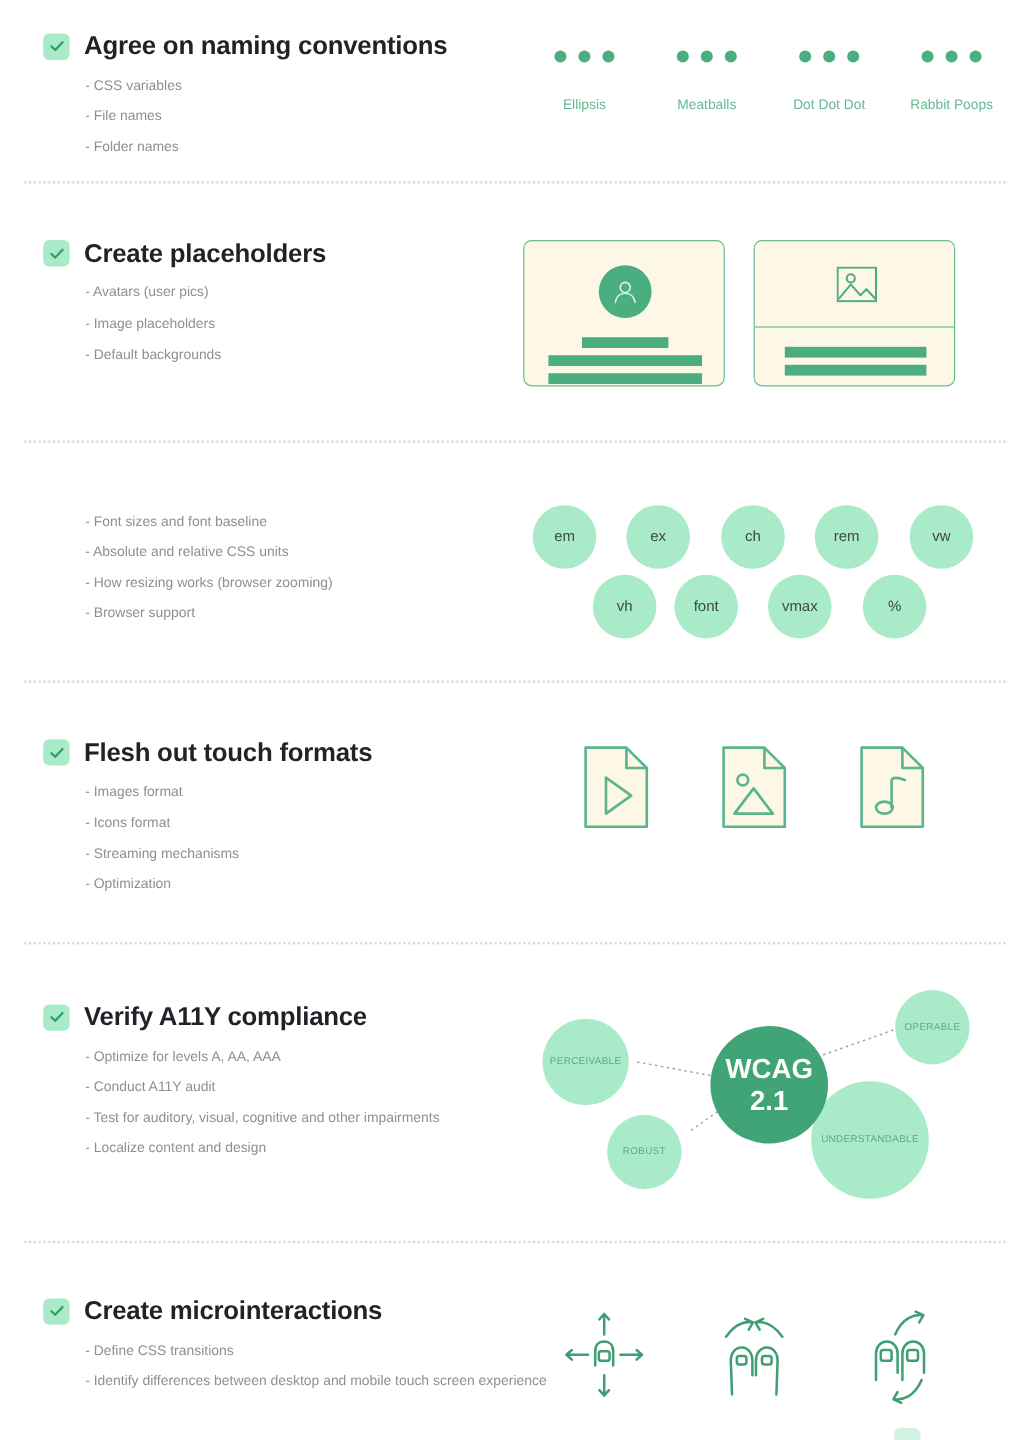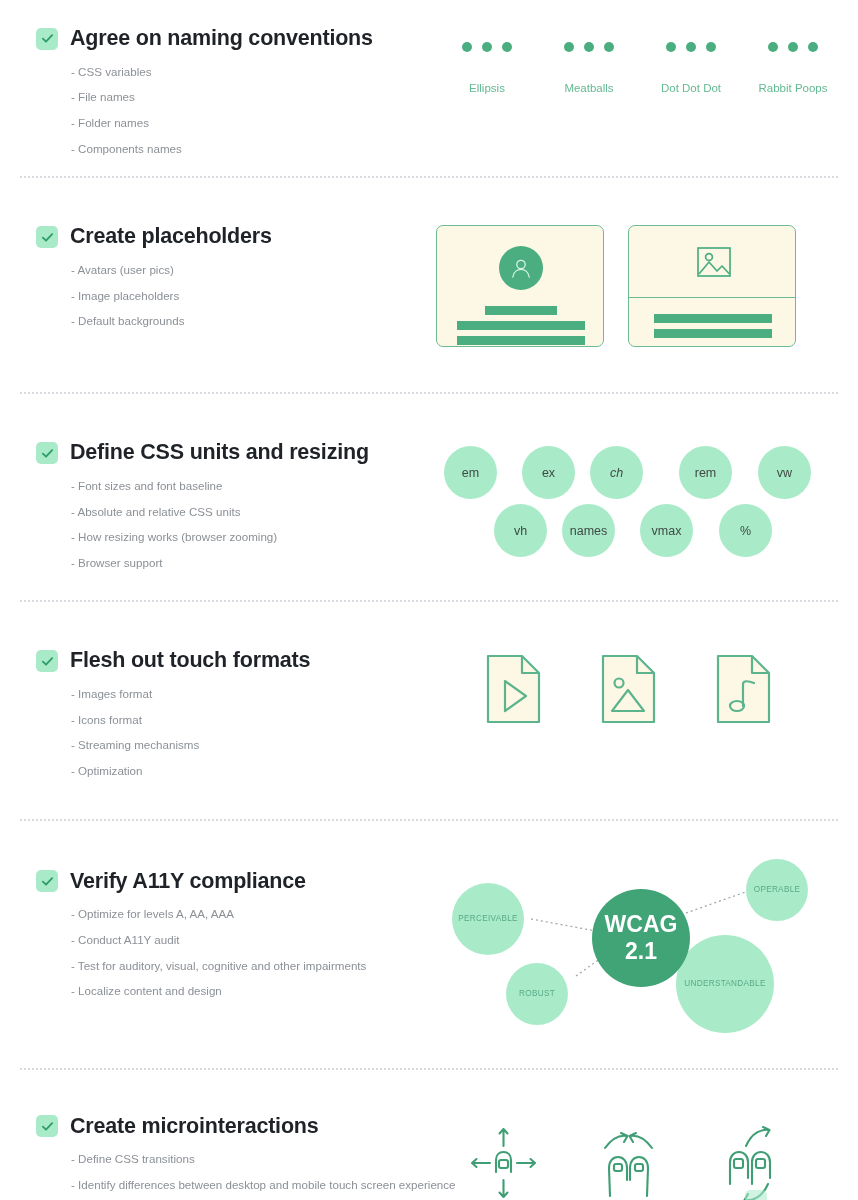--- a/index.html
+++ b/index.html
@@ -149,21 +149,20 @@
             <svg width="13" height="13" viewBox="0 0 14 14">
                 <path d="M2 7.2 L5.4 10.4 L12 3.4" fill="none" stroke="#2f9e68" stroke-width="2" stroke-linecap="round" stroke-linejoin="round"></path>
               </svg>
           </span>
           <span class="sec-title">Agree on naming conventions</span>
         </div>
         <div class="bullets">
           <div class="bullet">- CSS variables</div>
           <div class="bullet">- File names</div>
           <div class="bullet">- Folder names</div>
-          <div class="bullet">- Components names</div>
         </div>
       </div>
       <div class="right-col">
         <div class="dotgroups">
           <div class="dotgroup">
             <div class="dots">
                 <i class="dot"></i>
                 <i class="dot"></i>
                 <i class="dot"></i>
               </div>
@@ -245,44 +244,36 @@
         </div>
       </div>
     </div>
   </div>
 
   <div class="divider" style="margin-top:45px;"></div>
 
   <div class="section" style="padding-top:42px;">
     <div class="section-inner">
       <div class="left-col">
-        <div class="head-row">
-          <span class="checkbox">
-            <svg width="13" height="13" viewBox="0 0 14 14">
-                <path d="M2 7.2 L5.4 10.4 L12 3.4" fill="none" stroke="#2f9e68" stroke-width="2" stroke-linecap="round" stroke-linejoin="round"></path>
-              </svg>
-          </span>
-          <span class="sec-title">Define CSS units and resizing</span>
-        </div>
         <div class="bullets">
           <div class="bullet">- Font sizes and font baseline</div>
           <div class="bullet">- Absolute and relative CSS units</div>
           <div class="bullet">- How resizing works (browser zooming)</div>
           <div class="bullet">- Browser support</div>
         </div>
       </div>
       <div class="right-col">
         <div class="units">
           <div class="unit u-lg" style="left:8px;  top:10px;">em</div>
           <div class="unit u-lg" style="left:86px; top:10px;">ex</div>
-          <div class="unit u-lg" style="left:154px;top:10px;font-style:italic;">ch</div>
+          <div class="unit u-lg" style="left:165px;top:10px;">ch</div>
           <div class="unit u-lg" style="left:243px;top:10px;">rem</div>
           <div class="unit u-lg" style="left:322px;top:10px;">vw</div>
           <div class="unit u-lg" style="left:58px; top:68px;">vh</div>
-          <div class="unit u-lg" style="left:126px;top:68px;">names</div>
+          <div class="unit u-lg" style="left:126px;top:68px;">font</div>
           <div class="unit u-lg" style="left:204px;top:68px;">vmax</div>
           <div class="unit u-lg" style="left:283px;top:68px;">%</div>
         </div>
       </div>
     </div>
   </div>
 
   <div class="divider" style="margin-top:32px;"></div>
 
   <div class="section" style="padding-top:42px;">

